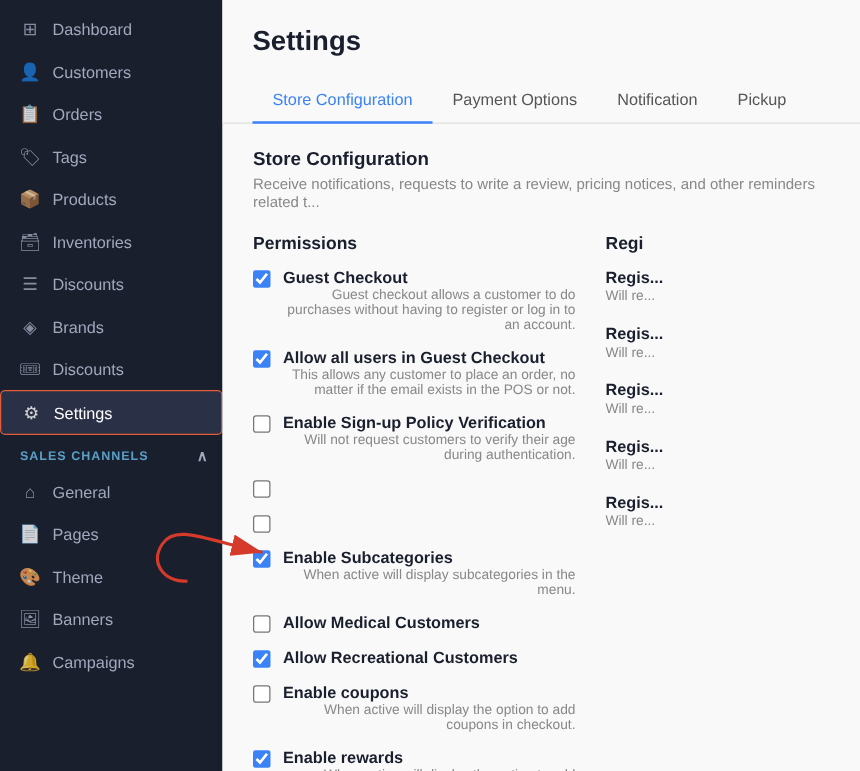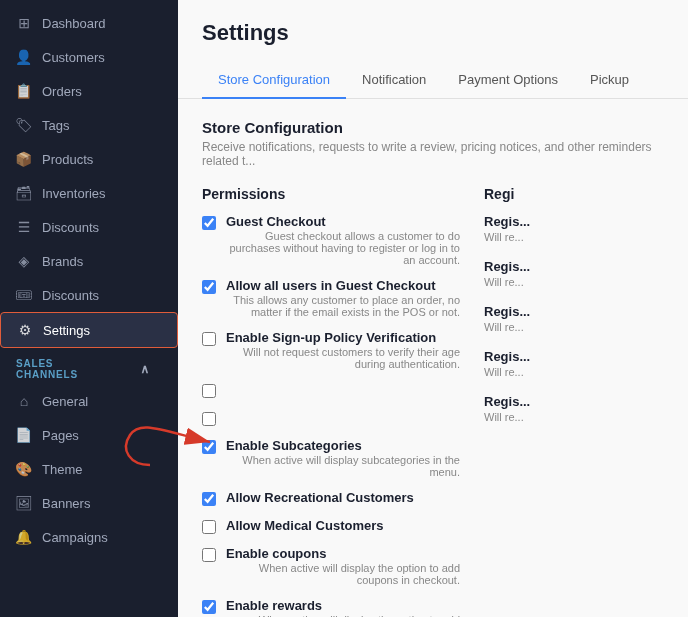--- a/index.html
+++ b/index.html
@@ -30,21 +30,21 @@
     .sidebar-icon {
       width: 16px;
       height: 16px;
       display: flex;
       align-items: center;
       justify-content: center;
       font-size: 14px;
       opacity: 0.8;
     }
     .sidebar-section-header {
-      padding: 10px 28px 4px 16px;
+      padding: 10px 11px 4px 16px;
       font-size: 10px;
       font-weight: 600;
       color: #5a9fc7;
       letter-spacing: 0.08em;
       display: flex;
       align-items: center;
       justify-content: space-between;
       gap: 24px;
     }
     .sidebar-section-header .chevron {
@@ -254,22 +254,22 @@
   </div>
 </nav>
 
 <div class="main">
   <div class="page-header">
     <h1 class="page-title">Settings</h1>
   </div>
 
   <div class="tabs">
     <div class="tab active">Store Configuration</div>
+    <div class="tab">Payment Options</div>
     <div class="tab">Notification</div>
-    <div class="tab">Payment Options</div>
     <div class="tab">Pickup</div>
   </div>
 
   <div class="content">
     <div class="section-title">Store Configuration</div>
     <div class="section-desc">Receive notifications, requests to write a review, pricing notices, and other reminders related t...</div>
 
     <div class="two-col">
 
       <div class="col-left">
@@ -309,30 +309,30 @@
 
         <div class="checkbox-item">
           <input type="checkbox" checked="" style="">
           <div>
             <div class="checkbox-label">Enable Subcategories</div>
             <div class="checkbox-desc">When active will display subcategories in the menu.</div>
           </div>
         </div>
 
         <div class="checkbox-item">
+          <input type="checkbox" style="">
+          <div>
+            <div class="checkbox-label">Allow Medical Customers</div>
+          </div>
+        </div>
+
+        <div class="checkbox-item">
           <input type="checkbox" checked="" style="">
           <div>
             <div class="checkbox-label">Allow Recreational Customers</div>
-          </div>
-        </div>
-
-        <div class="checkbox-item">
-          <input type="checkbox" style="">
-          <div>
-            <div class="checkbox-label">Allow Medical Customers</div>
           </div>
         </div>
 
         <div class="checkbox-item">
           <input type="checkbox" style="">
           <div>
             <div class="checkbox-label">Enable coupons</div>
             <div class="checkbox-desc">When active will display the option to add coupons in checkout.</div>
           </div>
         </div>

